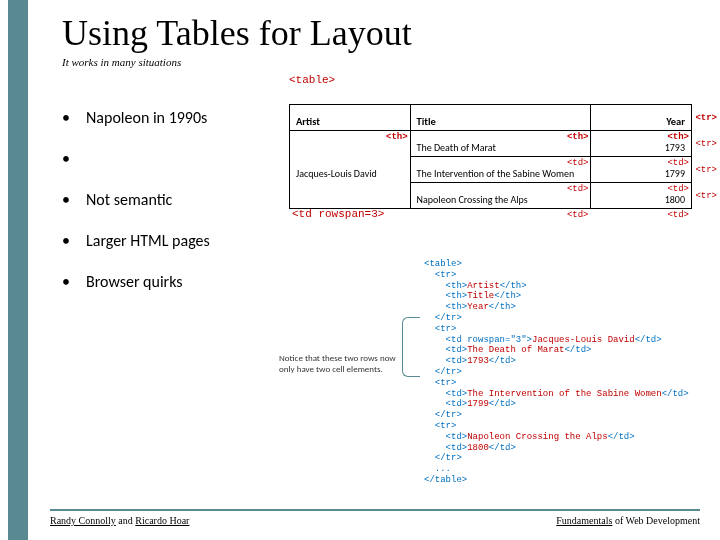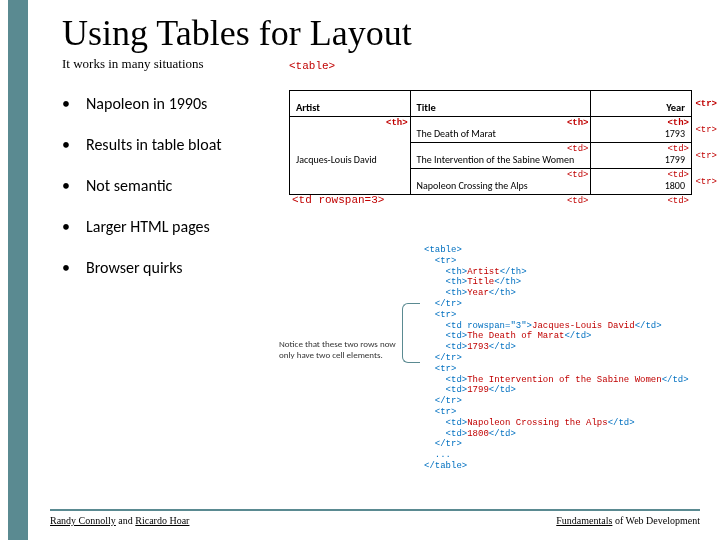--- a/index.html
+++ b/index.html
@@ -17,22 +17,22 @@
   .slide {
     padding: 12px 28px 0 62px;
     height: 100%;
     position: relative;
   }
   .title {
     font-size: 36px; font-weight: 400;
     margin-bottom: 2px;
   }
   .subtitle {
-    font-size: 13px; 
-    margin-bottom: 18px;
+    font-size: 11px; font-style: italic;
+    margin-bottom: 36px;
   }
   .body-row {
     display: flex; gap: 12px;
   }
   .bullets {
     width: 215px; flex: 0 0 215px;
     font-family: Calibri, Arial, sans-serif;
     font-size: 16px;
     padding-top: 4px;
   }
@@ -121,21 +121,20 @@
   <div class="subtitle">It works in many situations</div>
 
   <div class="body-row">
     <ul class="bullets">
       <li>
           <span class="dot">•</span>
           <span>Napoleon in 1990s</span>
         </li>
       <li>
           <span class="dot">•</span>
-          <span>Results in table bloat</span>
         </li>
       <li>
           <span class="dot">•</span>
           <span>Not semantic</span>
         </li>
       <li>
           <span class="dot">•</span>
           <span>Larger HTML pages</span>
         </li>
       <li>

